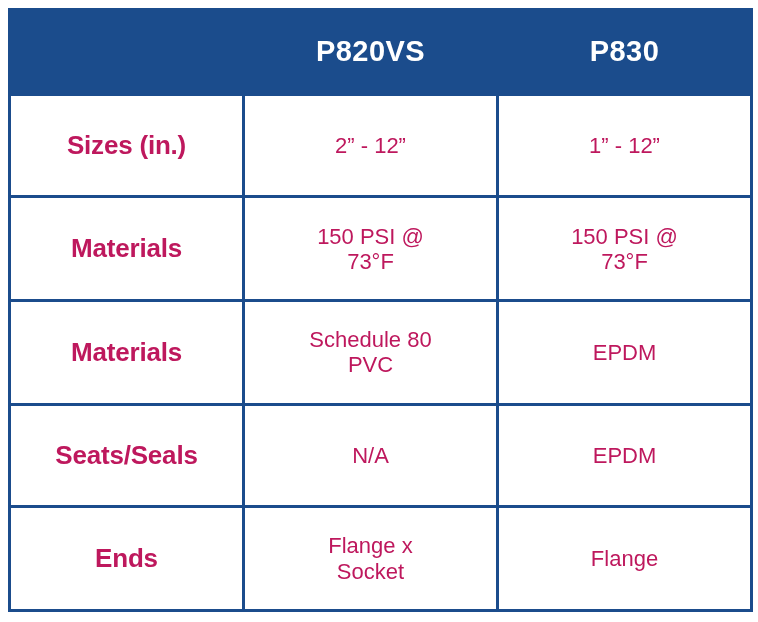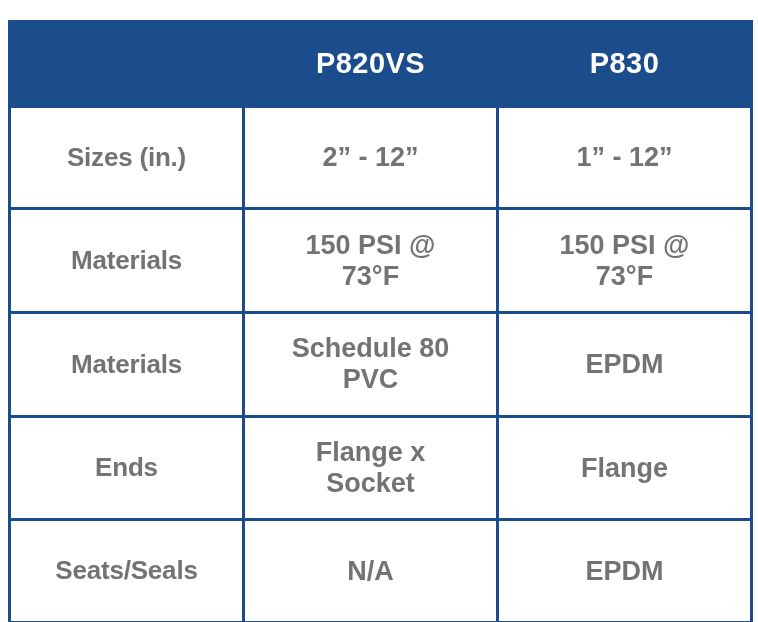--- a/index.html
+++ b/index.html
@@ -10,38 +10,38 @@
   body {
     width: 758px;
     height: 622px;
     font-family: "Liberation Sans", sans-serif;
     overflow: hidden;
   }
   #spec-table-wrap {
     box-sizing: border-box;
     width: 758px;
     height: 622px;
-    padding: 20px 8px 10px 8px;
+    padding: 8px 8px 10px 8px;
   }
   table.spec-table {
     border-collapse: collapse;
     table-layout: fixed;
     width: 742px;
     height: 604px;
   }
   table.spec-table col.c-label { width: 234px; }
   table.spec-table col.c-val   { width: 254px; }
   table.spec-table col.c-val2  { width: 254px; }
 
   table.spec-table td,
   table.spec-table th {
     border: 3px solid #1b4c8c;
     text-align: center;
     vertical-align: middle;
-    color: #737373;
+    color: #be185d;
     padding: 2px 6px;
     line-height: 1.15;
   }
   
   tr.head-row th {
     background: #1b4c8c;
     color: #ffffff;
     font-size: 29px;
     font-weight: bold;
     letter-spacing: 0.4px;
@@ -54,22 +54,22 @@
   }
   
   td.row-label {
     font-size: 26px;
     font-weight: bold;
     letter-spacing: -0.2px;
     white-space: nowrap;
   }
   
   td.row-value {
-    font-size: 27px;
-    font-weight: bold;
+    font-size: 22px;
+    font-weight: normal;
   }
   tr.data-row { height: 87px; }
   tr.data-row.tall { height: 88px; }
 </style>
 </head>
 <body>
 
 <div id="spec-table-wrap">
   <table class="spec-table">
     <colgroup>
@@ -93,25 +93,25 @@
       <tr class="data-row tall">
         <td class="row-label">Materials</td>
         <td class="row-value">150 PSI @<br>73°F</td>
         <td class="row-value">150 PSI @<br>73°F</td>
       </tr>
       <tr class="data-row tall">
         <td class="row-label">Materials</td>
         <td class="row-value">Schedule 80<br>PVC</td>
         <td class="row-value">EPDM</td>
       </tr>
+      <tr class="data-row">
+        <td class="row-label">Seats/Seals</td>
+        <td class="row-value">N/A</td>
+        <td class="row-value">EPDM</td>
+      </tr>
       <tr class="data-row tall">
         <td class="row-label">Ends</td>
         <td class="row-value">Flange x<br>Socket</td>
         <td class="row-value">Flange</td>
-      </tr>
-      <tr class="data-row">
-        <td class="row-label">Seats/Seals</td>
-        <td class="row-value">N/A</td>
-        <td class="row-value">EPDM</td>
       </tr>
     </tbody>
   </table>
 </div>
 
 </body></html>

